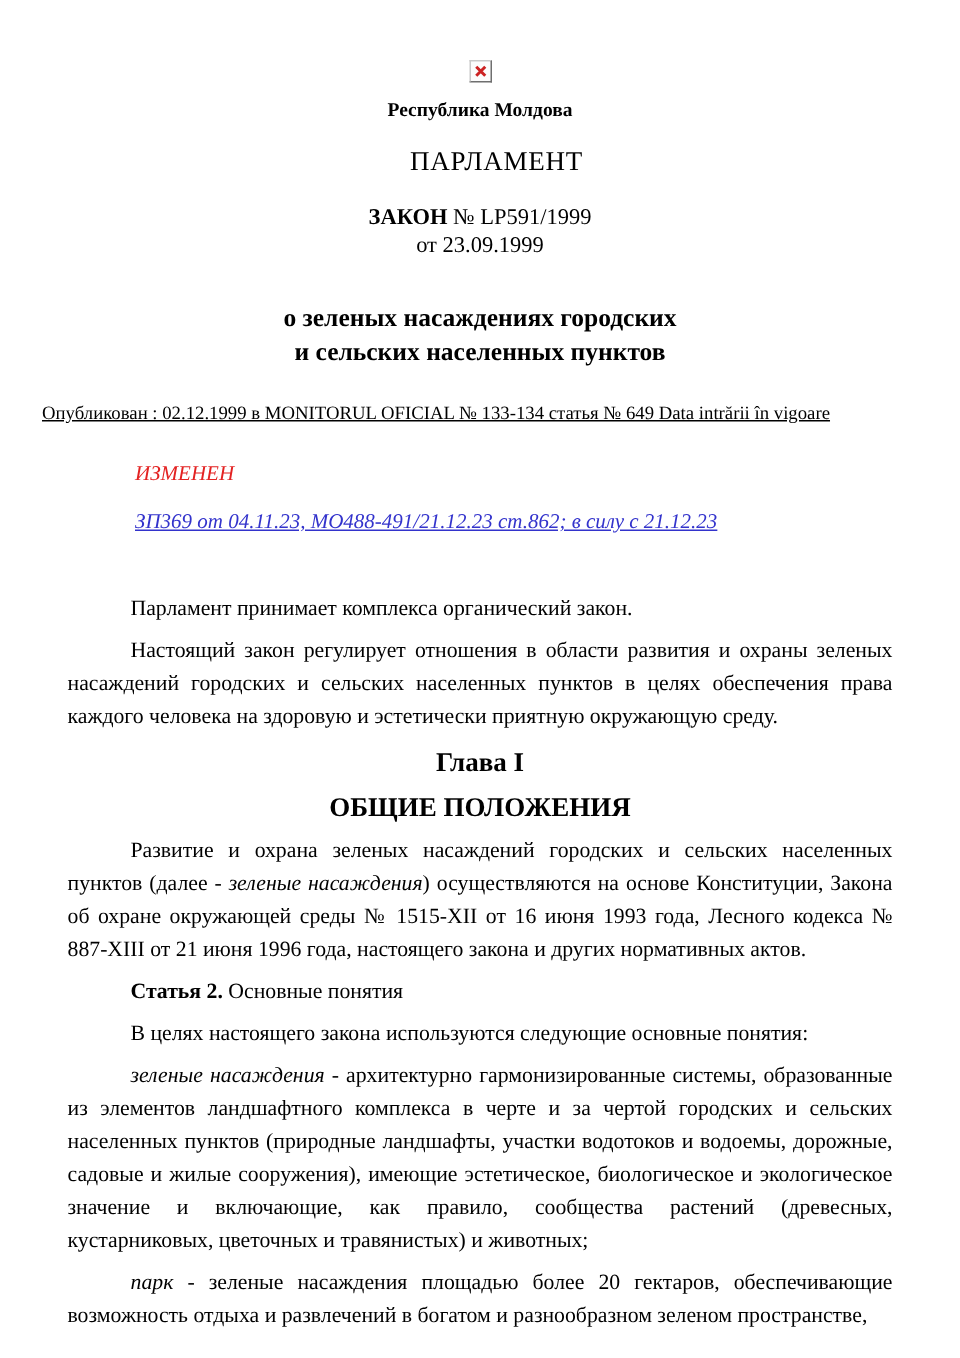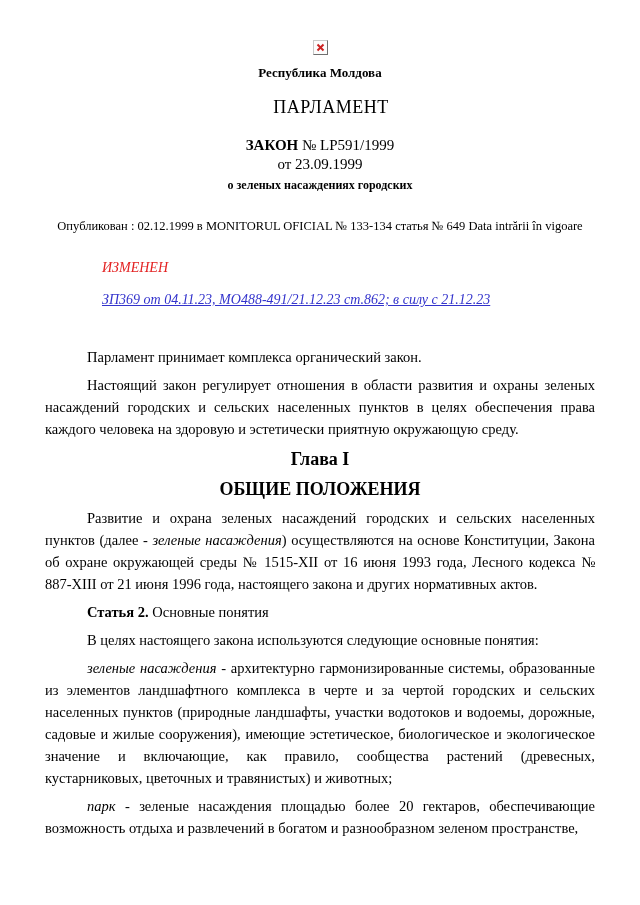--- a/index.html
+++ b/index.html
@@ -23,23 +23,23 @@
     background: #fcfcfc;
     display: inline-flex;
     align-items: center;
     justify-content: center;
   }
   .country { font-weight: bold; font-size: 13px; margin-top: 10px; }
   .institution { font-size: 18px; margin-top: 16px; letter-spacing: 0.5px; padding-left: 22px; }
   .law-line { font-size: 15px; margin-top: 18px; line-height: 19px; }
   .law-line .b { font-weight: bold; }
   .law-date { font-size: 15px; line-height: 19px; }
-  .doc-title { font-weight: bold; font-size: 12px; line-height: 23px; }
-  .publication { font-size: 12.5px; margin: 22px 28px 0; text-align: center; }
-  .amendments { margin-top: 26px; padding-left: 12px; }
+  .doc-title { font-weight: bold; font-size: 17px; line-height: 23px; margin-top: 26px; }
+  .publication { font-size: 12.5px; margin: 22px 28px 0; text-align: left; text-decoration: underline; }
+  .amendments { margin-top: 26px; }
   .amended {
     color: #e32222;
     font-style: italic;
     font-size: 14px;
     margin-left: 90px;
   }
   .amend-link {
     display: block;
     width: fit-content;
     color: #3333cc;
@@ -80,20 +80,21 @@
           <path d="M1.5 1.5 L7.5 7.5 M7.5 1.5 L1.5 7.5" stroke="#cc2222" stroke-width="2" fill="none"></path>
         </svg>
       </span>
     </div>
     <div class="country">Республика Молдова</div>
     <div class="institution">ПАРЛАМЕНТ</div>
     <div class="law-line"><span class="b">ЗАКОН</span><span> № LP591/1999</span></div>
     <div class="law-date">от 23.09.1999</div>
     <div class="doc-title">
       <div>о зеленых насаждениях городских</div>
+      <div>и сельских населенных пунктов</div>
     </div>
     <div class="publication">Опубликован : 02.12.1999 в MONITORUL OFICIAL № 133-134 статья № 649 Data intrării în vigoare</div>
   </div>
 
   <div class="amendments">
     <div class="amended">ИЗМЕНЕН</div>
     <a class="amend-link">ЗП369 от 04.11.23, МО488-491/21.12.23 ст.862; в силу с 21.12.23</a>
   </div>
 
   <div class="body-text">

